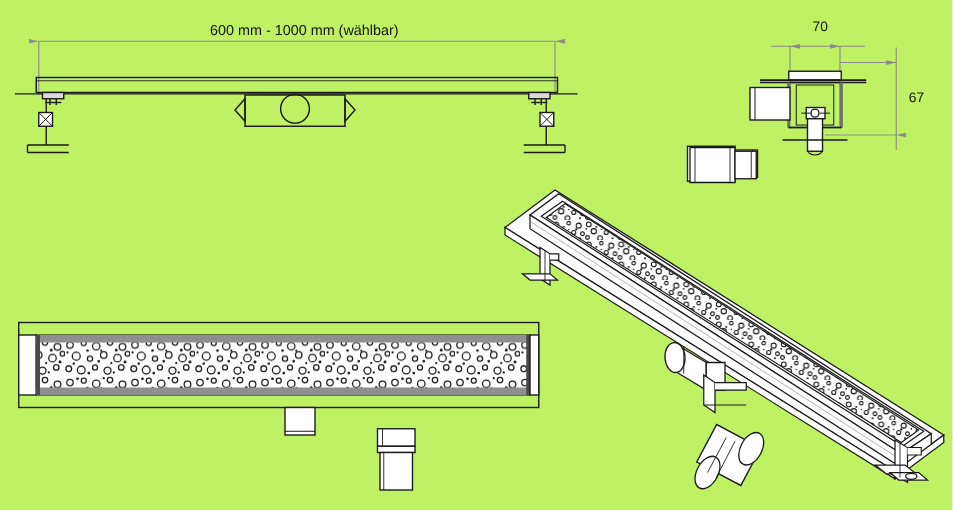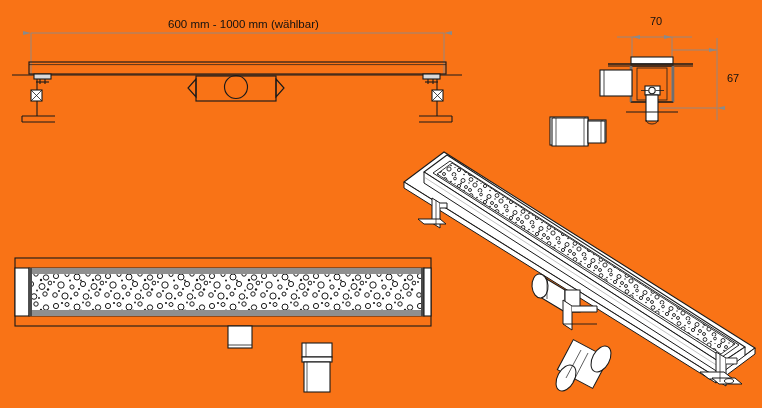--- a/index.html
+++ b/index.html
@@ -1,18 +1,18 @@
 <!DOCTYPE html>
 <html><head>
 <meta charset="utf-8">
 <style>
   html,body{margin:0;padding:0;background:#ffffff;}
   body{width:762px;height:408px;overflow:hidden;
        font-family:"Liberation Sans","DejaVu Sans",sans-serif;color:#1a1a1a;}
-  #sheet{position:relative;width:762px;height:408px;background:#f97316;}
+  #sheet{position:relative;width:762px;height:408px;background:#bef264;}
   .svgroot{position:absolute;left:0;top:0;width:762px;height:408px;}
   .dimtext{font-family:"Liberation Sans","DejaVu Sans",sans-serif;
            font-size:11px;fill:#111;}
   .dimtext.big{font-size:11.5px;}
   text{dominant-baseline:middle;}
 </style>
 </head>
 <body>
 
 <div id="sheet">

